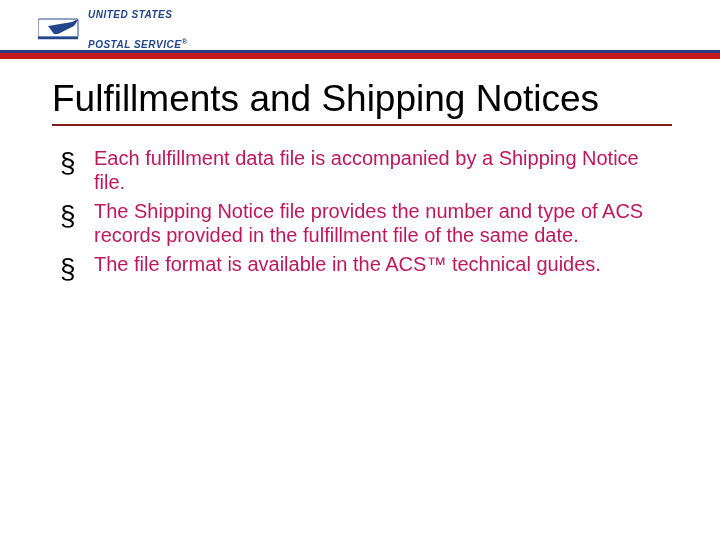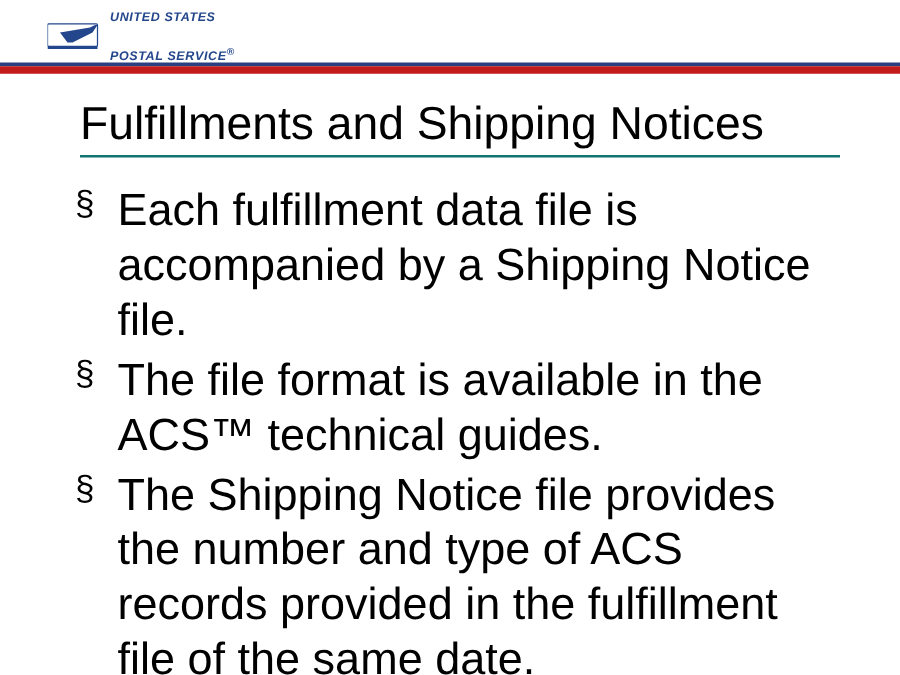--- a/index.html
+++ b/index.html
@@ -76,37 +76,37 @@
   .content {
     position: absolute;
     left: 48px;
     right: 48px;
     top: 78px;
   }
   .title {
     font-size: 37px;
     font-weight: 400;
     color: #000;
-    margin: 0 0 20px 16px;
+    margin: 0 0 20px 4px;
     font-family: Arial, Helvetica, sans-serif;
-    border-bottom: 2px solid #0f766e;
+    border-bottom: 2px solid #7f1d1d;
     padding-bottom: 4px;
     letter-spacing: 0px;
   }
   ul.bullets {
     list-style: none;
     padding: 0;
     margin: 18px 0 0 12px;
   }
   ul.bullets li {
     position: relative;
     padding-left: 34px;
-    font-size: 36px;
+    font-size: 20px;
     line-height: 1.22;
-    color: #000000;
+    color: #be185d;
     margin-bottom: 4px;
   }
   ul.bullets li::before {
     content: "§";
     position: absolute;
     left: 0;
     top: 0;
     font-size: 28px;
     color: #000;
   }
@@ -131,18 +131,18 @@
       </span>
     </div>
     <div class="rule-navy"></div>
     <div class="rule-red"></div>
   </div>
 
   <div class="content">
     <h1 class="title">Fulfillments and Shipping Notices</h1>
     <ul class="bullets">
       <li>Each fulfillment data file is accompanied by a Shipping Notice file.</li>
+      <li>The Shipping Notice file provides the number and type of ACS records provided in the fulfillment file of the same date.</li>
       <li>The file format is available in the ACS™ technical guides.</li>
-      <li>The Shipping Notice file provides the number and type of ACS records provided in the fulfillment file of the same date.</li>
     </ul>
   </div>
 
 </div>
 
 </body></html>

